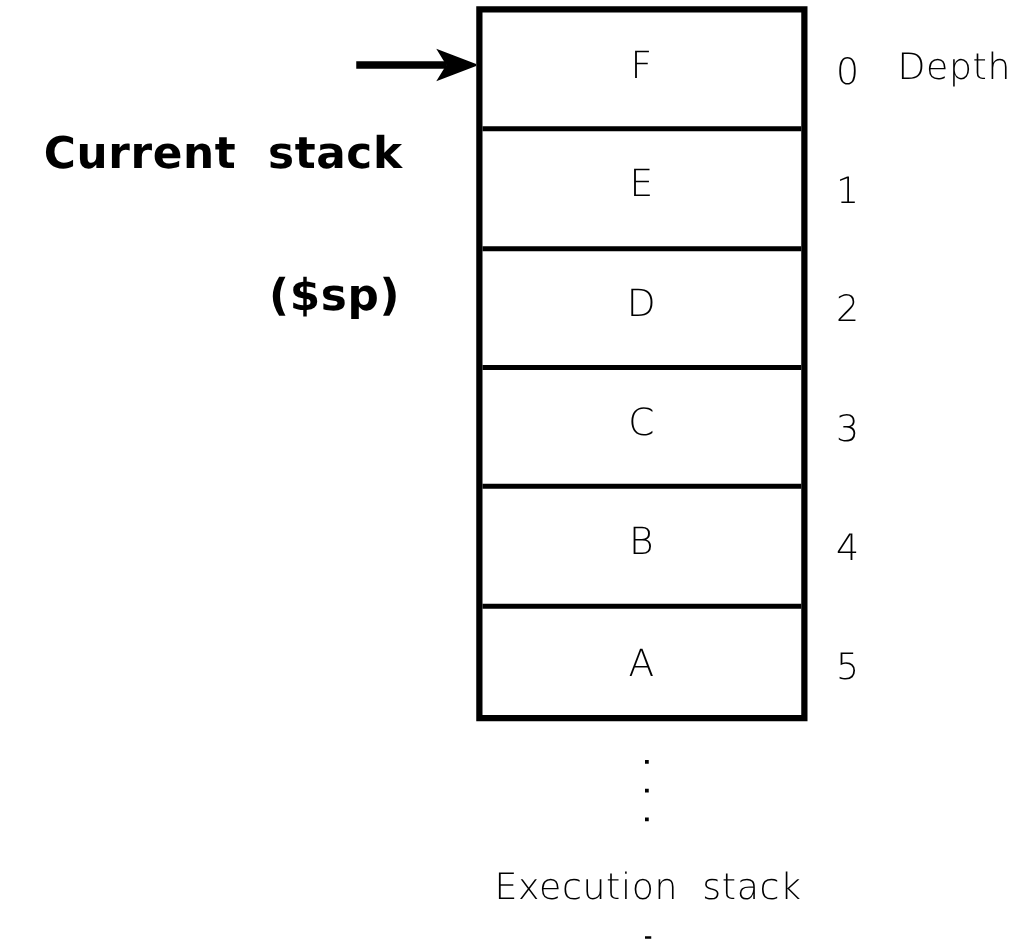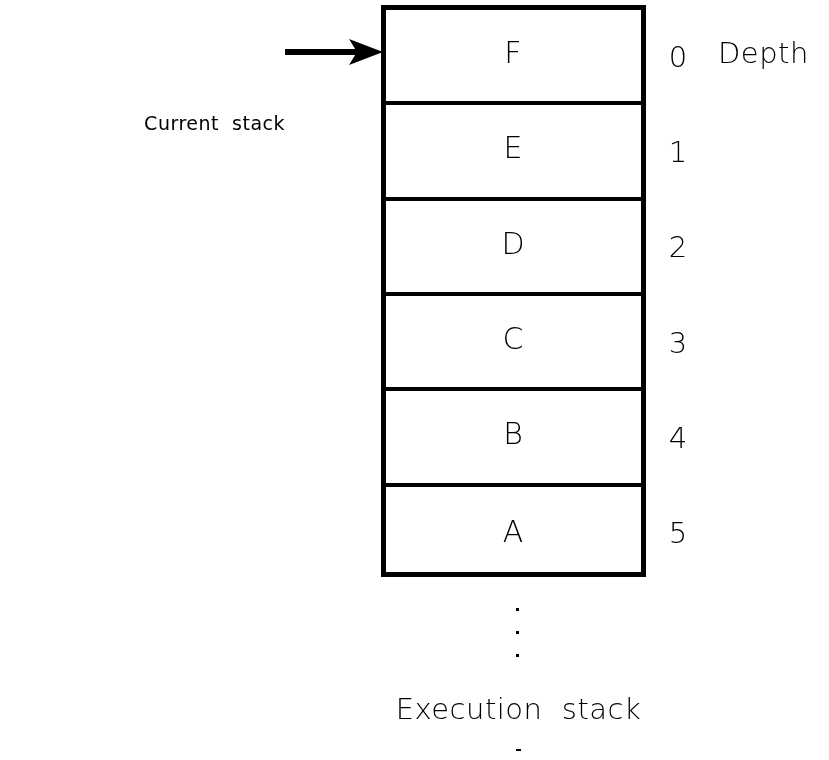--- a/index.html
+++ b/index.html
@@ -17,25 +17,26 @@
     color: #000000;
   }
 
   
   #pointer-label {
     position: absolute;
     left: 0px;
     top: 28px;
     width: 285px;
     text-align: right;
-    font-size: 19px;
+    font-size: 35px;
     line-height: 38px;
     letter-spacing: 0.5px;
-    font-weight: 400;
+    font-weight: 700;
     white-space: pre;
+    padding-left: 35px;
   }
   #pointer-label .pl-line {
     display: block;
   }
 
   
   #sp-arrow {
     position: absolute;
     left: 283px;
     top: 36px;
@@ -137,20 +138,21 @@
     background: #000000;
   }
 </style>
 </head>
 <body>
 
 <div id="canvas">
 
   <div id="pointer-label">
     <span class="pl-line">Current  stack</span>
+    <span class="pl-line">($sp)</span>
   </div>
 
   <svg id="sp-arrow" viewBox="0 0 100 32">
     <line x1="2" y1="16" x2="74" y2="16" stroke="#000000" stroke-width="6"></line>
     <path d="M 66 3 L 100 16 L 66 29 L 74 16 Z" fill="#000000"></path>
   </svg>
 
   <div id="stack-box">
     <div class="stack-cell">
       <span class="cell-label">F</span>

